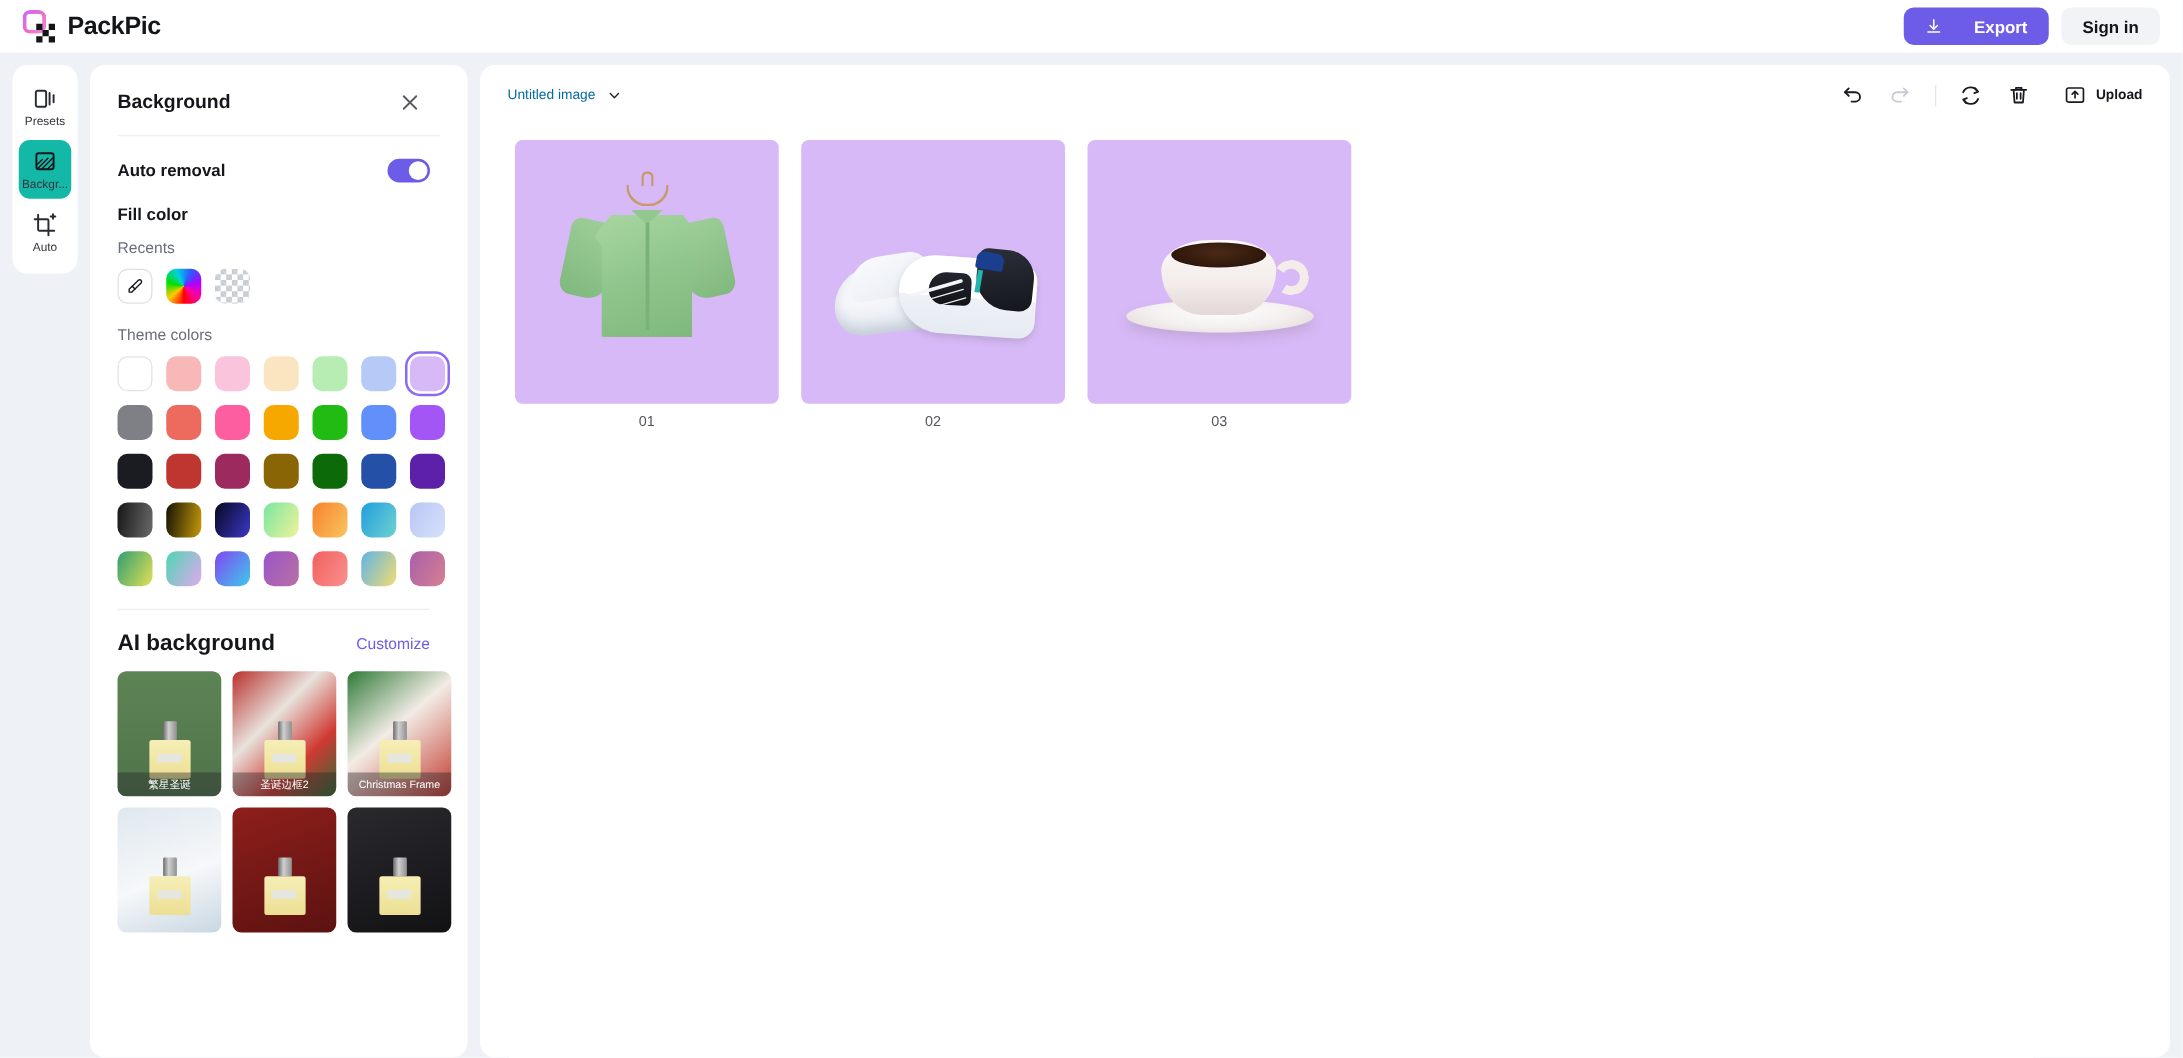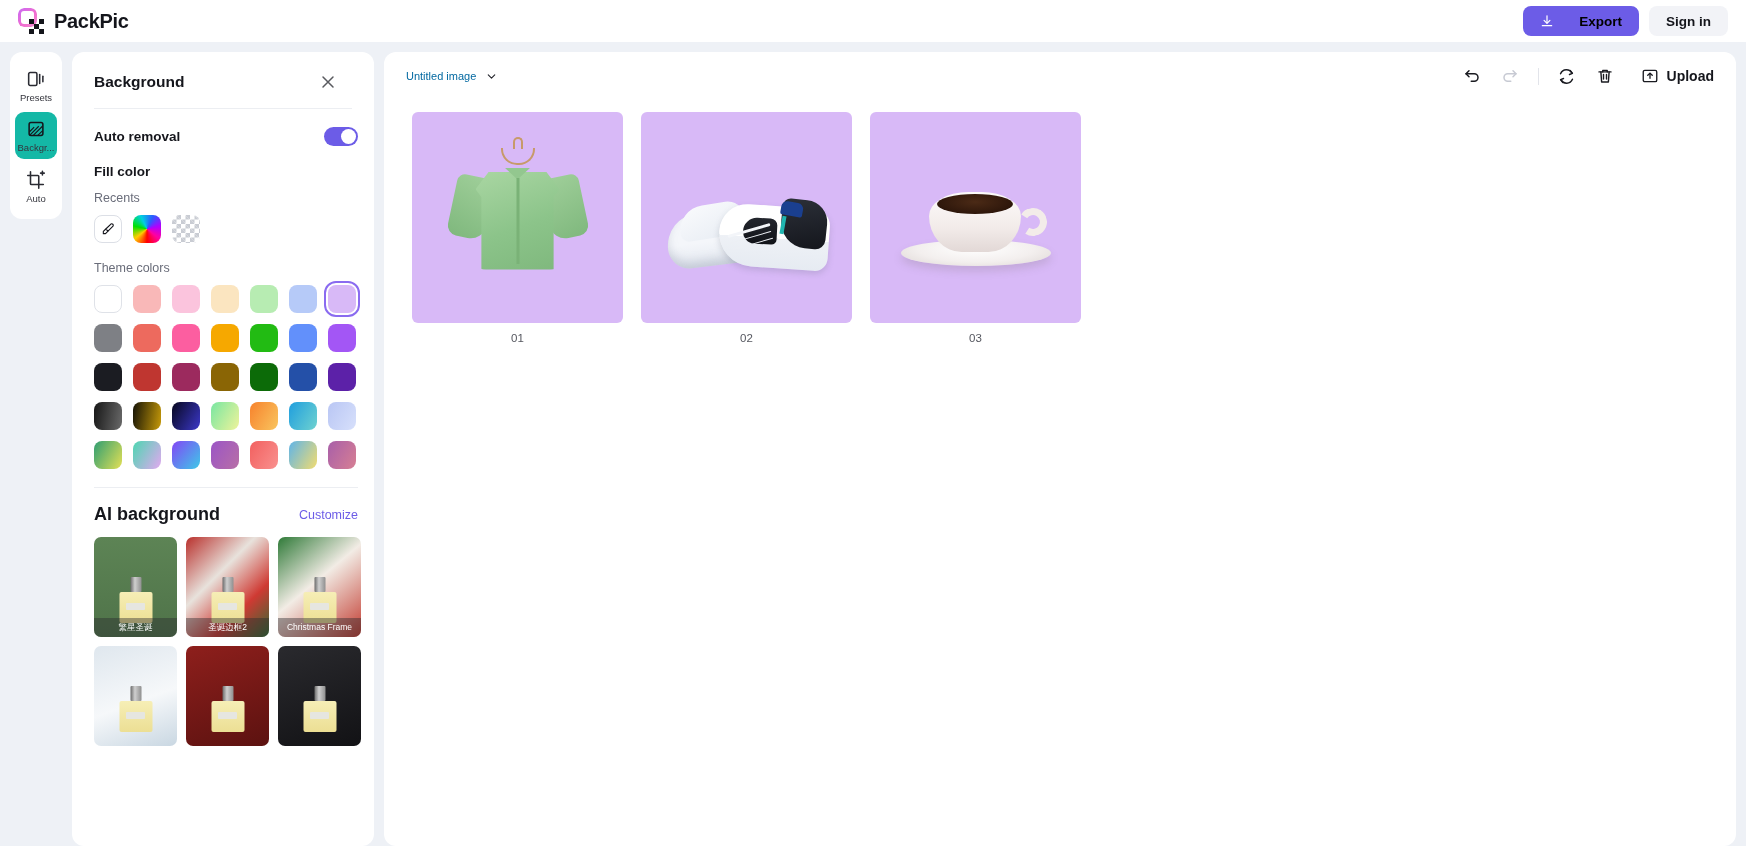--- a/index.html
+++ b/index.html
@@ -26,21 +26,21 @@
     -webkit-mask: linear-gradient(#000 0 0) content-box, linear-gradient(#000 0 0);
     -webkit-mask-composite: xor; mask-composite: exclude;
     padding: 3px;
   }
   .logo .checks { position:absolute; right:0; bottom:0; width:16px; height:16px; }
   .logo .checks i { position:absolute; width:5px; height:5px; background:#14151b; display:block; }
   .brand-name { font-size: 20px; font-weight: 700; letter-spacing:-0.3px; color:#14151b; }
 
   .header-right { margin-left:auto; display:flex; align-items:center; gap:10px; }
   .btn-export {
-    background: #6c5ce7; color:#000000; border:none; border-radius:8px;
+    background: #6c5ce7; color:#ffffff; border:none; border-radius:8px;
     height:30px; padding: 0 17px; font-size:13.5px; font-weight:600;
     display:flex; align-items:center; gap:25px; cursor:pointer;
     font-family: "Liberation Sans", sans-serif;
   }
   .btn-signin {
     background:#f2f3f7; color:#14151b; border:none; border-radius:8px;
     height:30px; padding:0 17px; font-size:13.5px; font-weight:600; cursor:pointer;
     font-family: "Liberation Sans", sans-serif;
   }
 
@@ -63,21 +63,21 @@
 
   
   .panel {
     width: 302px; flex:0 0 302px; background:#fff; border-radius: 12px;
     display:flex; flex-direction:column; overflow:hidden; align-self:stretch;
     margin-bottom:0;
   }
   .panel-head { display:flex; align-items:center; padding: 20px 36px 0 22px; }
   .panel-title { font-size:15.5px; font-weight:700; }
   .panel-close { margin-left:auto; width:20px; height:20px; cursor:pointer; opacity:.75; }
-  .panel-scroll { flex:1; overflow:hidden; padding: 0 16px 0 22px; }
+  .panel-scroll { flex:1; overflow:hidden; padding: 0 30px 0 22px; }
   .rule { height:1px; background:#eceef2; margin: 16px 0 0 0; }
 
   .row-toggle { display:flex; align-items:center; padding: 18px 0 18px 0; }
   .row-label { font-size:13.5px; font-weight:700; }
   .toggle {
     margin-left:auto; width:34px; height:19px; border-radius:10px; background:#6c5ce7;
     position:relative; cursor:pointer;
   }
   .toggle .knob { position:absolute; top:2px; right:2px; width:15px; height:15px;
                   border-radius:50%; background:#fff; }
@@ -124,21 +124,21 @@
   .canvas {
     flex:1; background:#fff; border-radius:12px; display:flex; flex-direction:column;
     min-width:0; overflow:hidden;
   }
   .canvas-bar { height:48px; display:flex; align-items:center; padding: 0 22px; flex:0 0 48px; }
   .file-name { display:flex; align-items:center; gap:9px; cursor:pointer; }
   .file-name span { font-size:11px; color:#0369a1; }
   .bar-right { margin-left:auto; display:flex; align-items:center; gap:18px; }
   .ibtn { width:20px; height:20px; cursor:pointer; display:flex; align-items:center; justify-content:center; }
   .divider-v { width:1px; height:17px; background:#e2e4ea; }
-  .upload { display:flex; align-items:center; gap:8px; cursor:pointer; font-size:14px; font-weight:600; }
+  .upload { display:flex; align-items:center; gap:8px; cursor:pointer; font-size:11px; font-weight:600; }
 
   .sheet { flex:1; padding: 12px 0 0 28px; }
   .thumbs { display:flex; gap:18px; }
   .thumb-wrap { width:211px; }
   .thumb {
     width:211px; height:211px; border-radius:6px; background:#d8b9f7;
     display:flex; align-items:center; justify-content:center; position:relative; overflow:hidden;
     cursor:pointer;
   }
   .thumb-label { text-align:center; font-size:11.5px; color:#55575f; margin-top:9px; }

